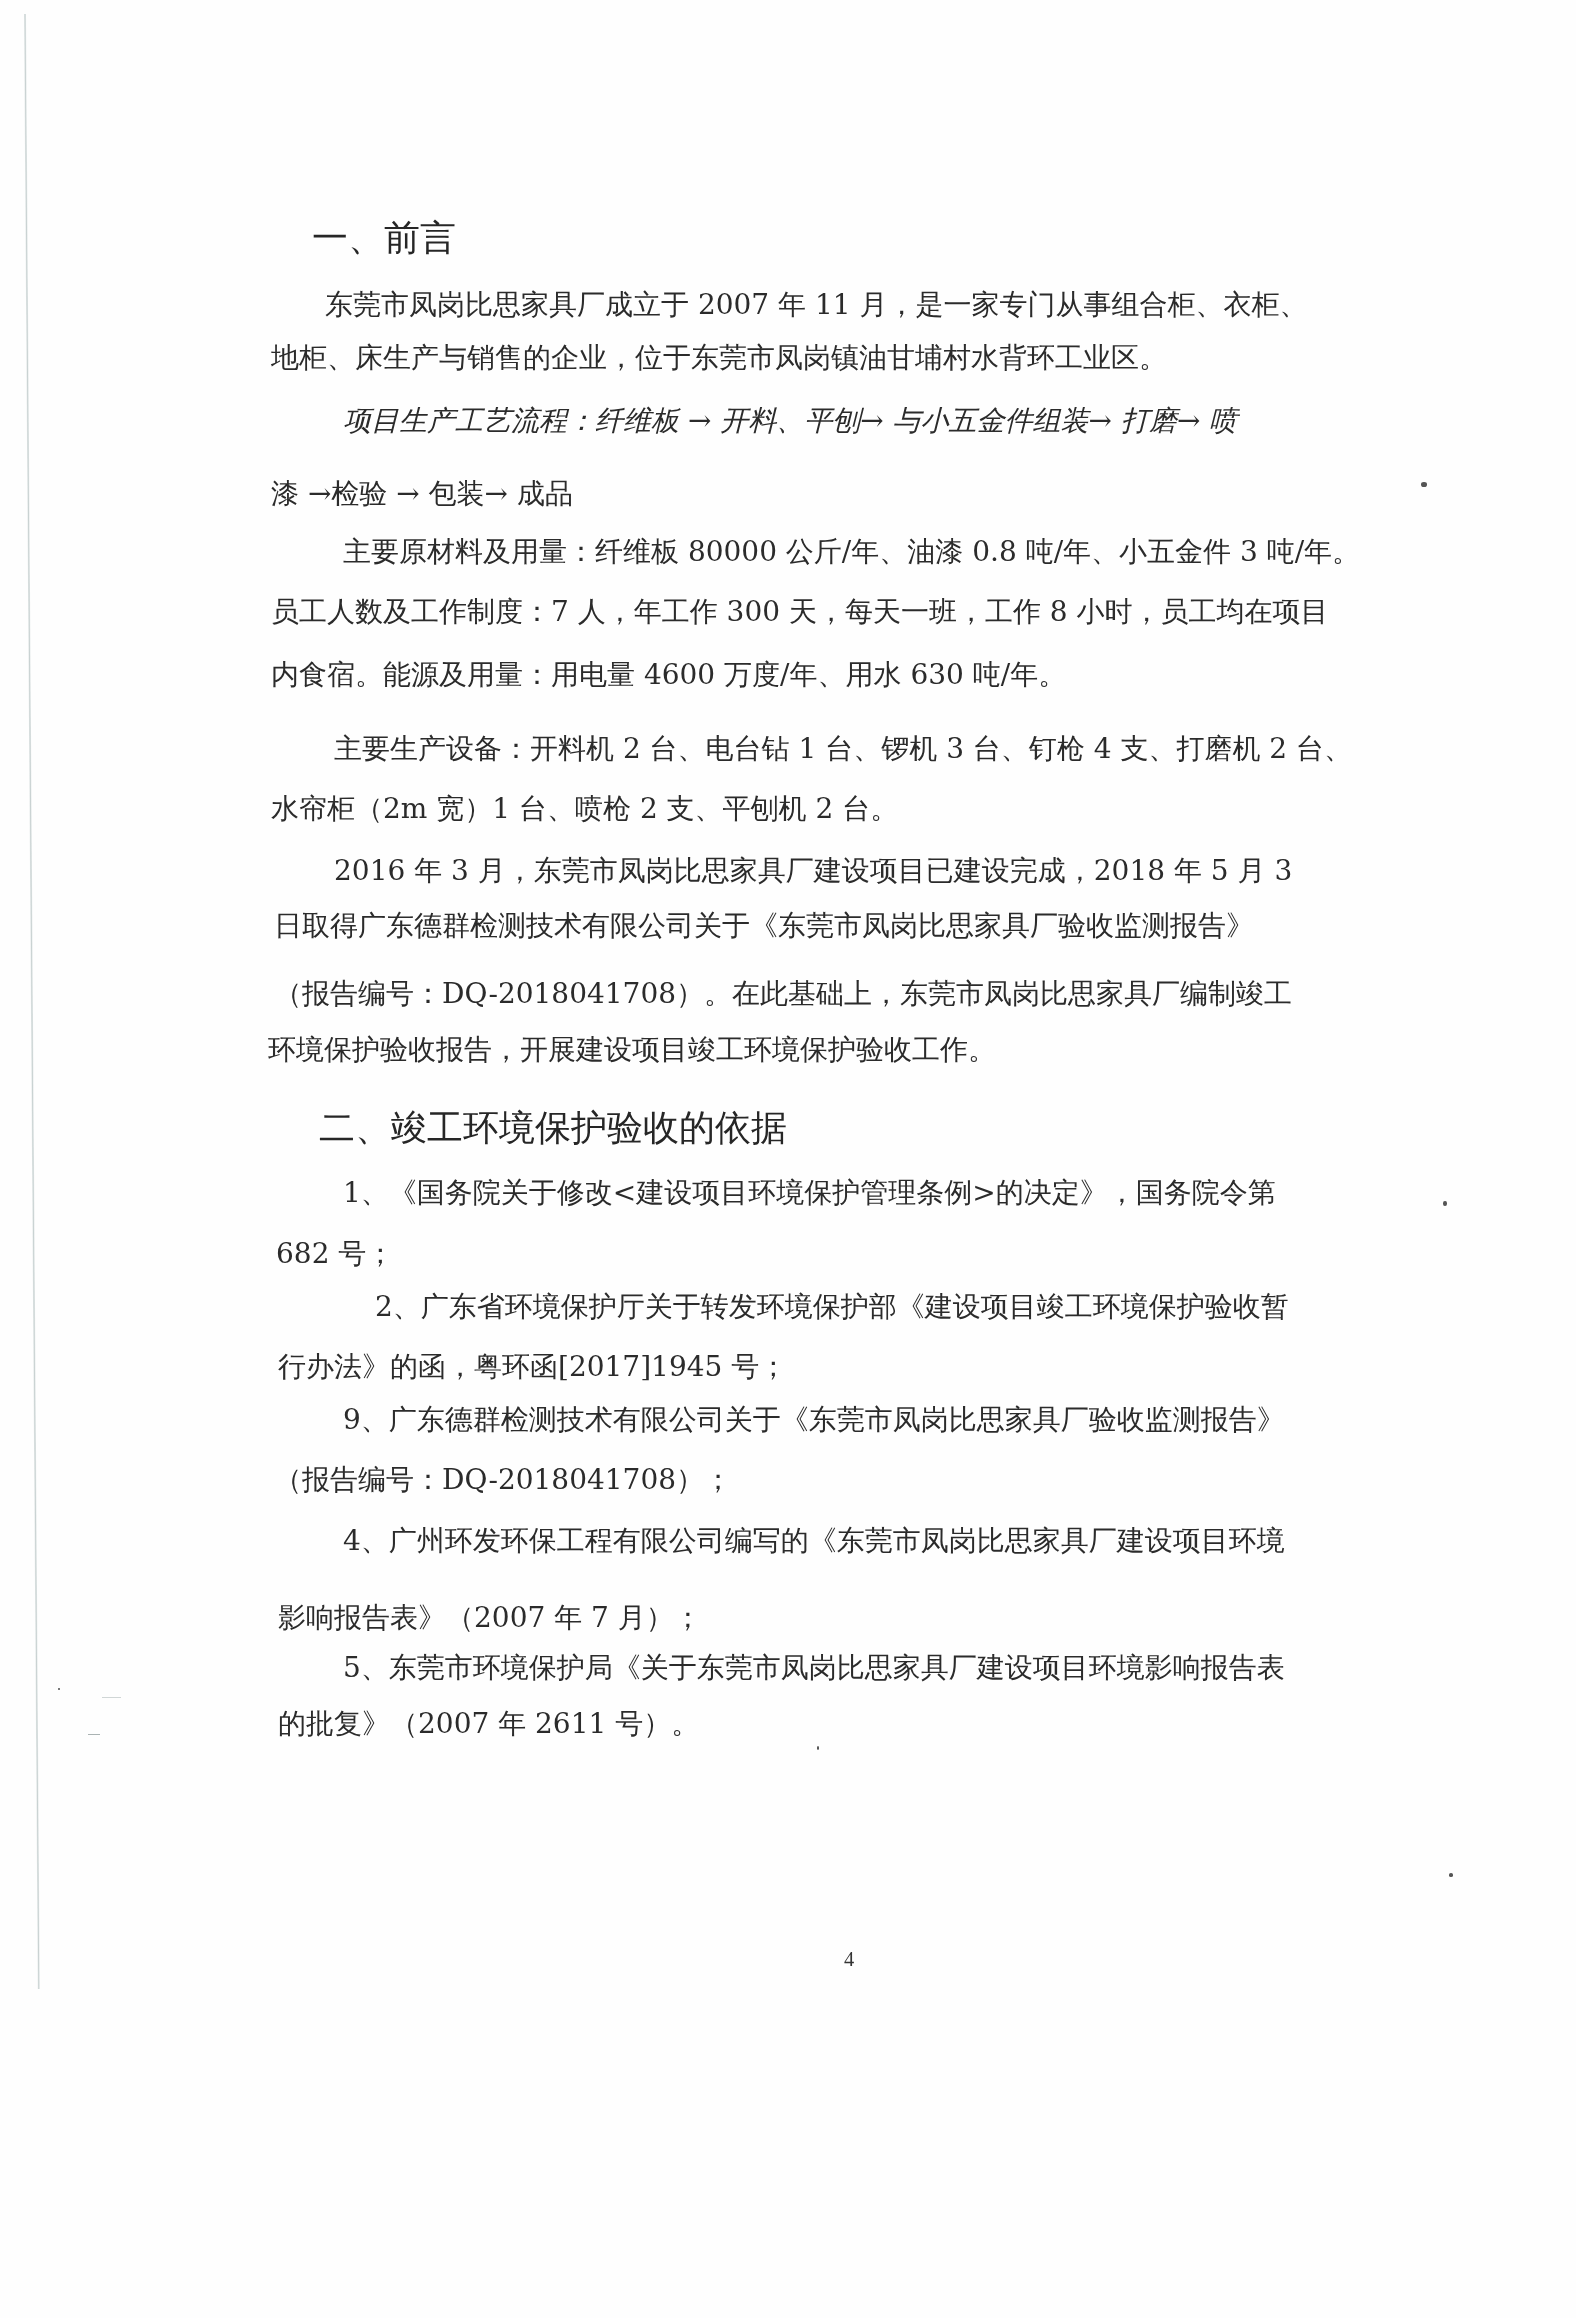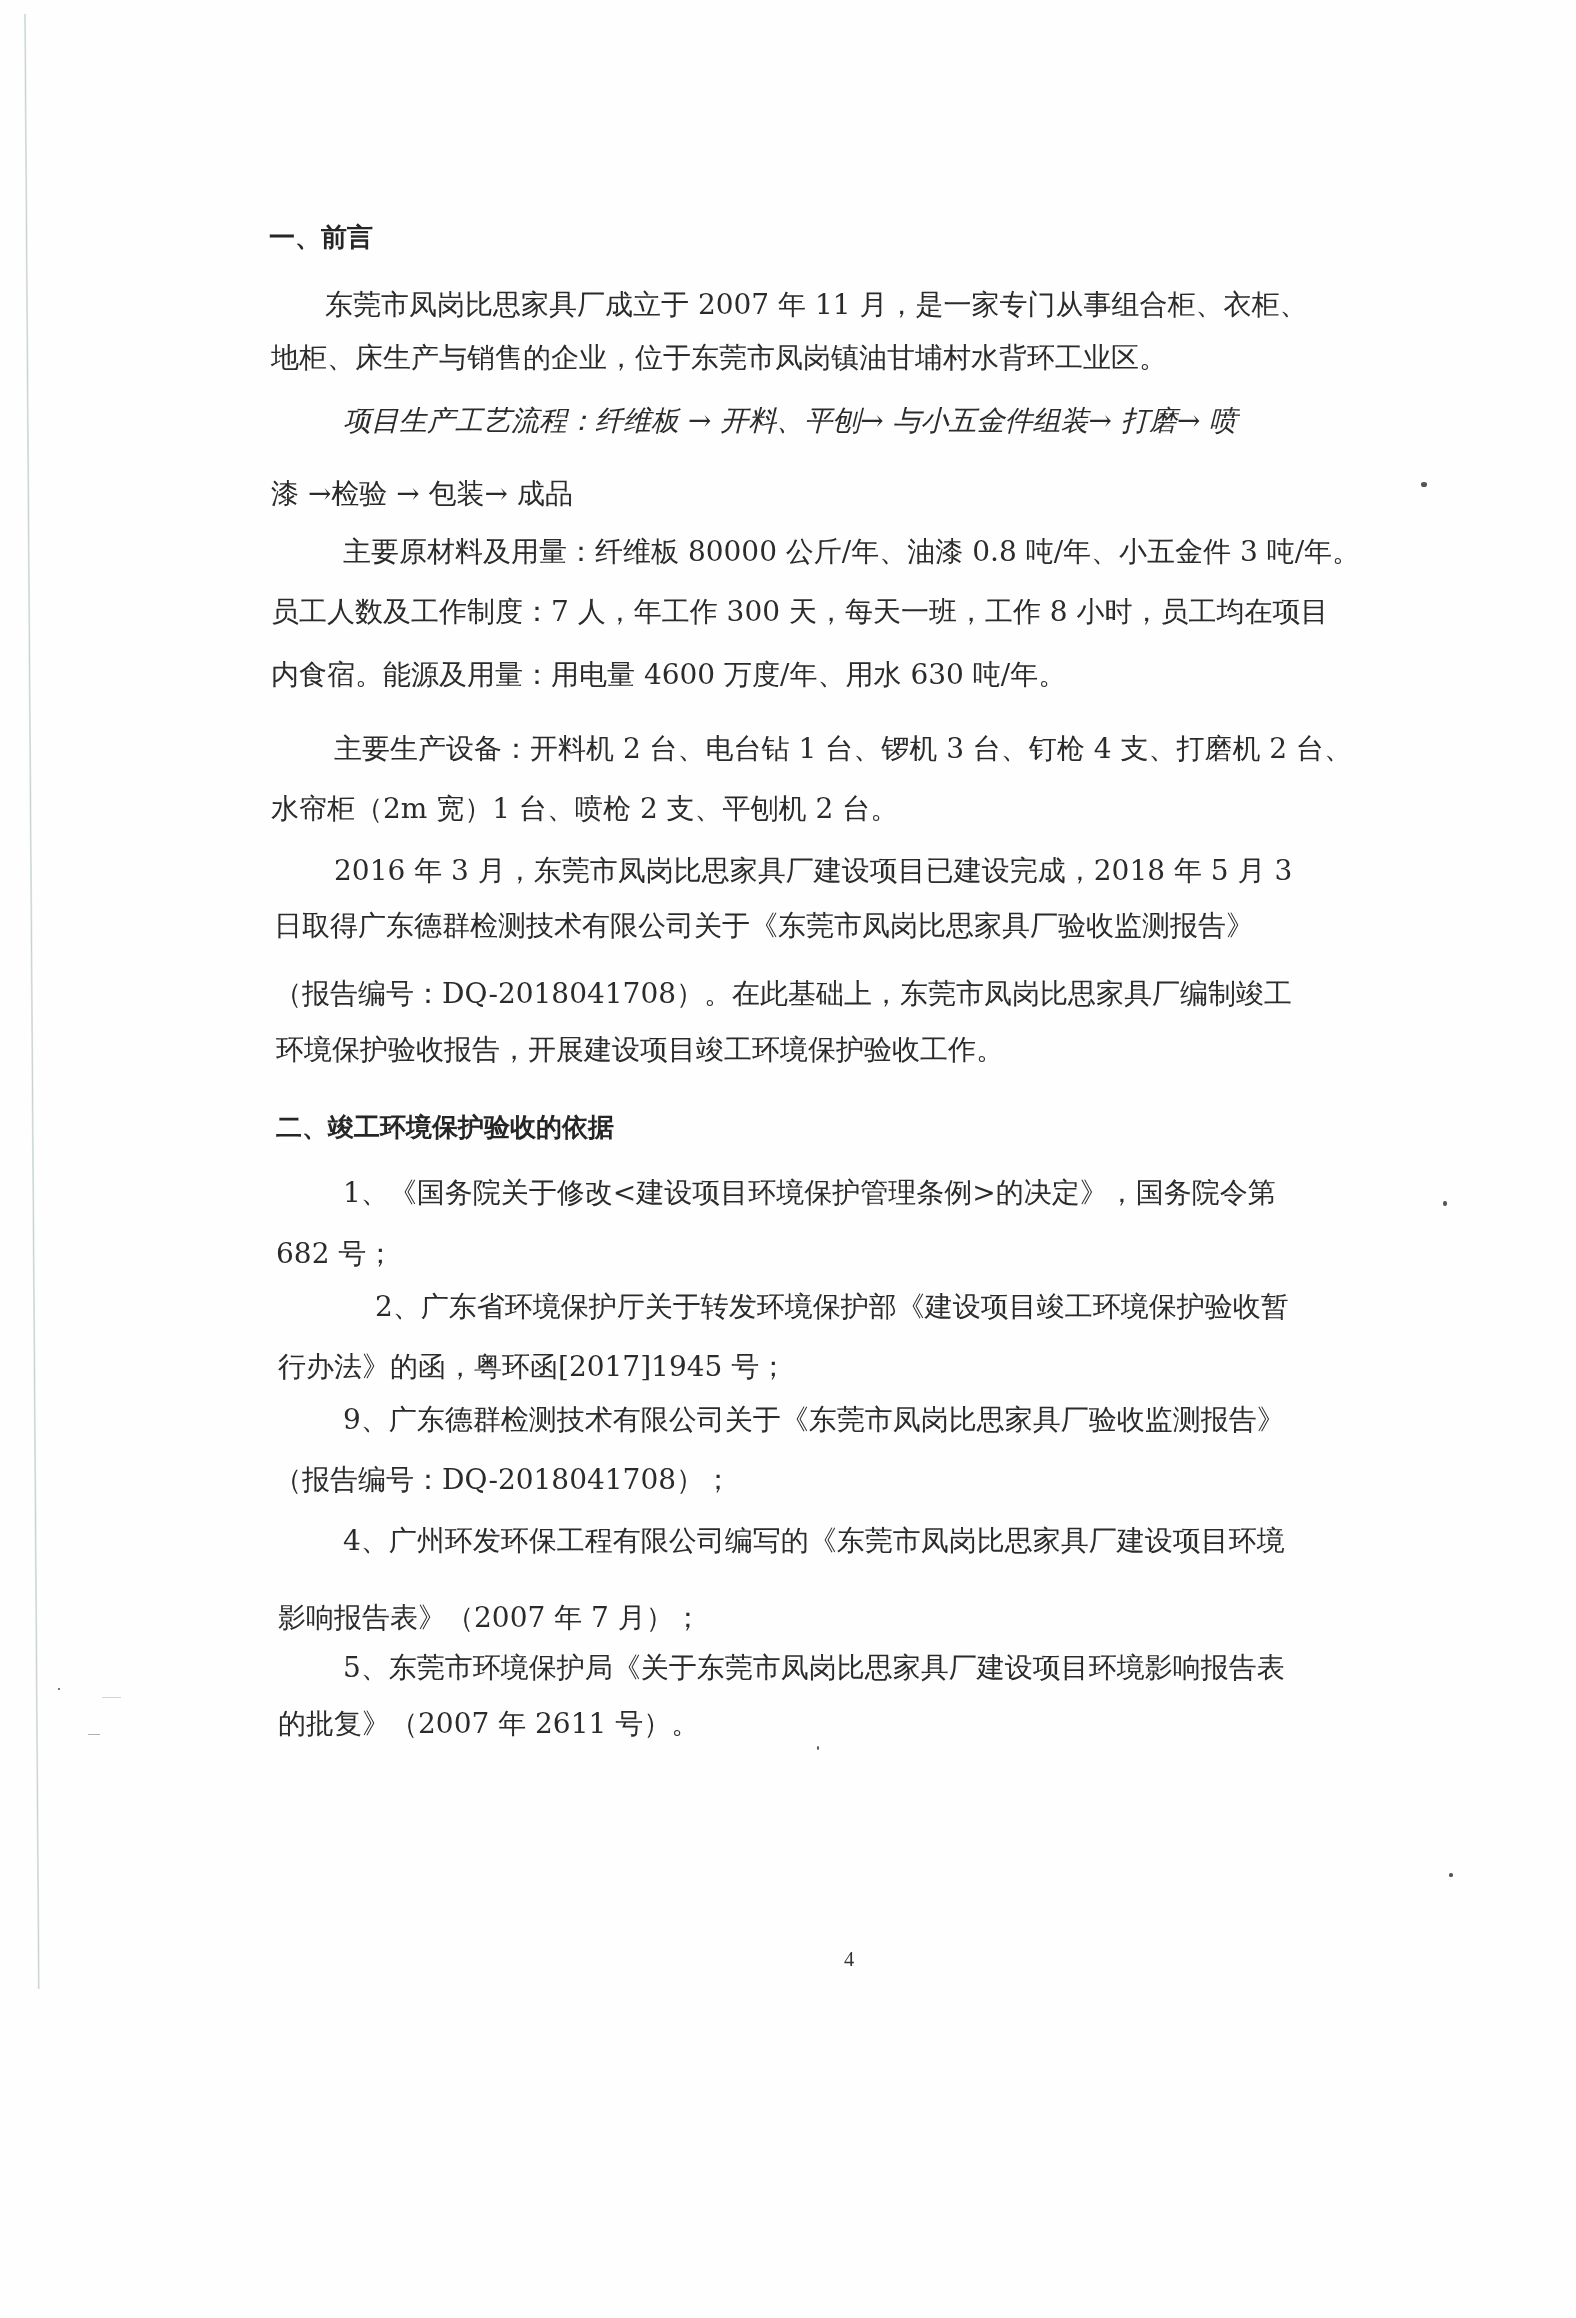--- a/index.html
+++ b/index.html
@@ -11,22 +11,22 @@
     transform: skewX(0.4deg); transform-origin: top left;
   }
   .line {
     position: absolute; white-space: nowrap; color: #2b2b2b;
     font-family: "DejaVu Serif", "Liberation Serif", serif;
     font-size: 28px; line-height: 37px; height: 37px;
     transform: translateY(-18.5px);
   }
   .heading {
     font-family: "DejaVu Sans", "Liberation Sans", sans-serif;
-    font-weight: bold; font-size: 26px; line-height: 51px; height: 51px;
-    transform: translateY(-25.5px); color: #262626;
+    font-weight: normal; font-size: 36px; line-height: 51px; height: 51px;
+    transform: translateY(-25.5px); color: #262626; margin-left: 43px;
   }
   .pagenum {
     position: absolute; left: 844px; top: 1948px;
     font-family: "Liberation Serif", serif; font-size: 20.4px; color: #333;
   }
   .speck { position: absolute; background: #555; border-radius: 50%; }
 </style>
 </head>
 <body>
 
@@ -40,21 +40,21 @@
   <div class="line" style="left:343px; top:420px;font-style:italic;">项目生产工艺流程：纤维板 → 开料、平刨→ 与小五金件组装→   打磨→ 喷</div>
   <div class="line" style="left:271px; top:493px;">漆 →检验 → 包装→ 成品</div>
   <div class="line" style="left:343px; top:551px;">主要原材料及用量：纤维板 80000 公斤/年、油漆 0.8 吨/年、小五金件 3 吨/年。</div>
   <div class="line" style="left:271px; top:611px;">员工人数及工作制度：7 人，年工作 300 天，每天一班，工作 8 小时，员工均在项目</div>
   <div class="line" style="left:271px; top:674px;">内食宿。能源及用量：用电量 4600 万度/年、用水 630 吨/年。</div>
   <div class="line" style="left:334px; top:748px;">主要生产设备：开料机 2 台、电台钻 1 台、锣机 3 台、钉枪 4 支、打磨机 2 台、</div>
   <div class="line" style="left:271px; top:808px;">水帘柜（2m 宽）1 台、喷枪 2 支、平刨机 2 台。</div>
   <div class="line" style="left:334px; top:870px;">2016 年 3 月，东莞市凤岗比思家具厂建设项目已建设完成，2018 年 5 月 3</div>
   <div class="line" style="left:274px; top:925px;">日取得广东德群检测技术有限公司关于《东莞市凤岗比思家具厂验收监测报告》</div>
   <div class="line" style="left:274px; top:993px;">（报告编号：DQ-2018041708）。在此基础上，东莞市凤岗比思家具厂编制竣工</div>
-  <div class="line" style="left:276px; top:1049px;text-align:right;">环境保护验收报告，开展建设项目竣工环境保护验收工作。</div>
+  <div class="line" style="left:268px; top:1049px;text-align:right;">环境保护验收报告，开展建设项目竣工环境保护验收工作。</div>
 
   <div class="line heading" style="left:276px; top:1127px;">二、竣工环境保护验收的依据</div>
 
   <div class="line" style="left:343px; top:1192px;">1、《国务院关于修改&lt;建设项目环境保护管理条例&gt;的决定》，国务院令第</div>
   <div class="line" style="left:276px; top:1253px;">682 号；</div>
   <div class="line" style="left:343px; top:1306px;margin-left:32px;">2、广东省环境保护厅关于转发环境保护部《建设项目竣工环境保护验收暂</div>
   <div class="line" style="left:278px; top:1366px;">行办法》的函，粤环函[2017]1945 号；</div>
   <div class="line" style="left:343px; top:1419px;">9、广东德群检测技术有限公司关于《东莞市凤岗比思家具厂验收监测报告》</div>
   <div class="line" style="left:274px; top:1479px;">（报告编号：DQ-2018041708）；</div>
   <div class="line" style="left:343px; top:1540px;">4、广州环发环保工程有限公司编写的《东莞市凤岗比思家具厂建设项目环境</div>

